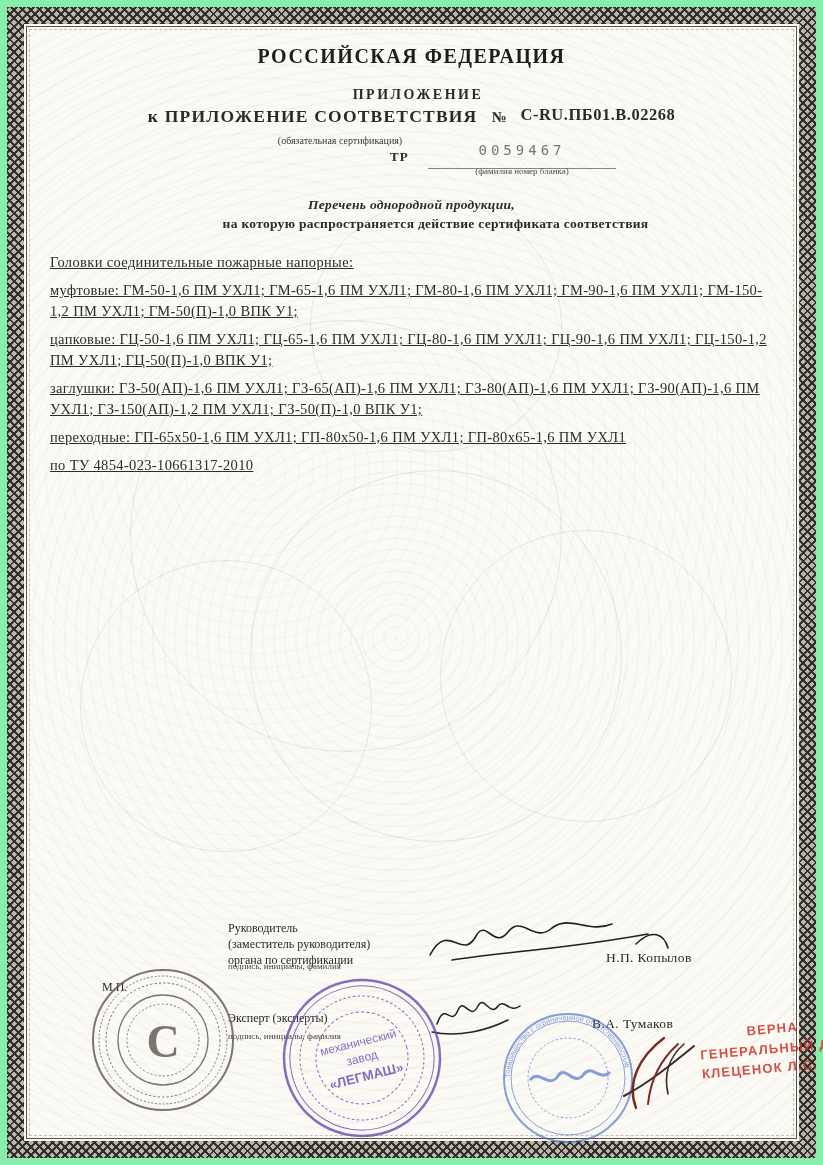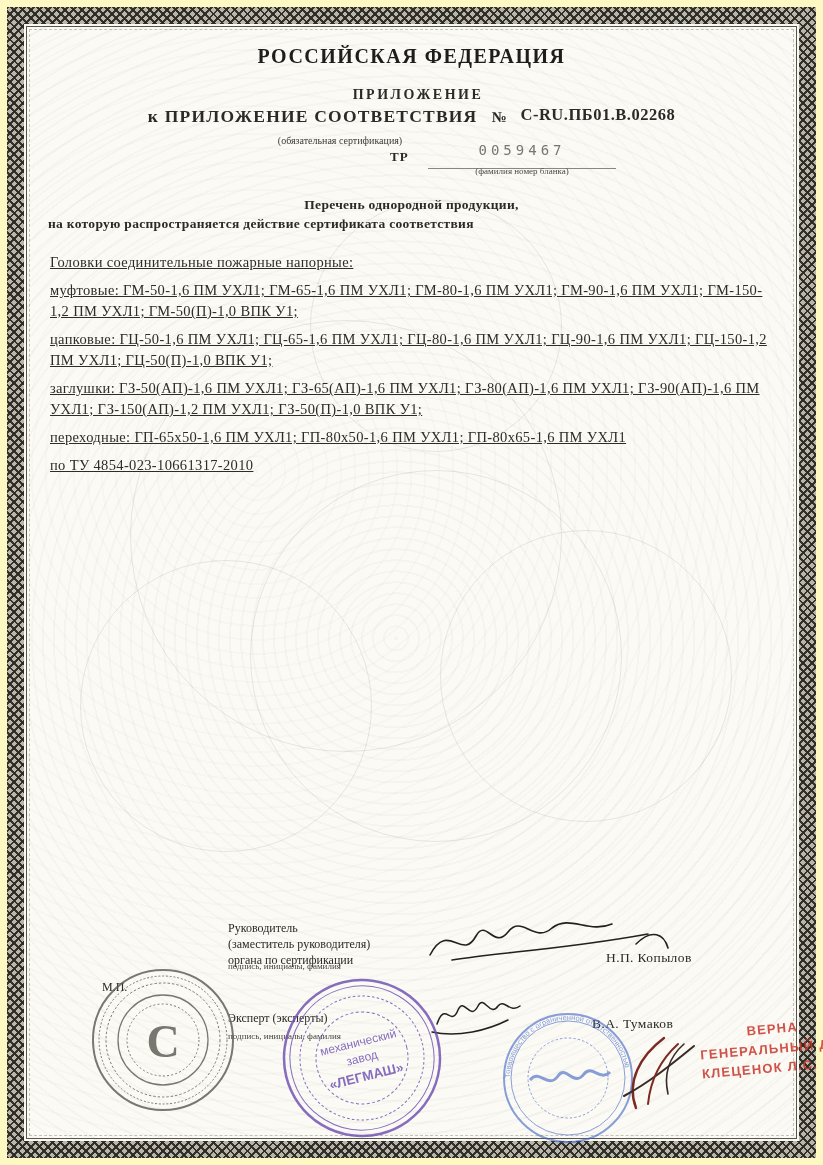--- a/index.html
+++ b/index.html
@@ -1,18 +1,18 @@
 <!DOCTYPE html>
 <html><head>
 <meta charset="utf-8">
 <style>
   html,body{margin:0;padding:0;background:#ffffff;}
   .page{
     position:relative;width:823px;height:1165px;overflow:hidden;
-    background:#fef9c3;
+    background:#86efac;
     font-family:"Liberation Serif", serif;color:#2b2a26;
   }
   
   .band{
     position:absolute;inset:7px;
     background-color:#b9b5a9;
     background-image:
       repeating-linear-gradient(45deg, rgba(44,42,36,.95) 0 2px, transparent 2px 6px),
       repeating-linear-gradient(135deg, rgba(44,42,36,.95) 0 2px, transparent 2px 6px);
   }
@@ -38,22 +38,22 @@
   .cert-sub{position:absolute;top:135px;left:140px;width:400px;text-align:center;
     font-size:10px;color:#3b3a35;}
   .tr-label{position:absolute;top:149px;left:390px;font-size:13px;font-weight:bold;letter-spacing:1px;}
   .tr-field{position:absolute;top:142px;left:428px;width:188px;text-align:center;
     border-bottom:1px solid #8a887d;padding-bottom:10px;
     font-family:"DejaVu Sans Mono", monospace;font-size:14px;letter-spacing:4px;color:#787672;}
   .blank-caption{position:absolute;top:166px;left:428px;width:188px;text-align:center;
     font-size:9px;color:#4c4a44;}
   
   .list-head1{position:absolute;top:197px;left:0;right:0;text-align:center;
-    font-size:13.5px;font-weight:bold;letter-spacing:.3px;}
-  .list-head2{position:absolute;top:216px;left:0;right:0;text-align:left;
+    font-size:13.5px;font-weight:bold;letter-spacing:.3px;font-style:italic;}
+  .list-head2{position:absolute;top:216px;left:0;right:0;text-align:center;
     font-size:13.5px;font-weight:bold;letter-spacing:.3px;padding-left:48px;}
   .product-list{position:absolute;top:252px;left:50px;right:45px;
     font-size:14.5px;letter-spacing:.35px;line-height:1.45;color:#2d2c27;text-decoration:underline;}
   .product-list p{margin:0 0 7px 0;}
   
   .role-block{position:absolute;top:920px;left:228px;font-size:12px;line-height:1.35;}
   .sig-caption{position:absolute;font-size:9px;color:#45443e;}
   .cap1{top:961px;left:228px;}
   .cap2{top:1031px;left:228px;}
   .head-name{position:absolute;top:950px;left:606px;font-size:13.5px;letter-spacing:.4px;}

